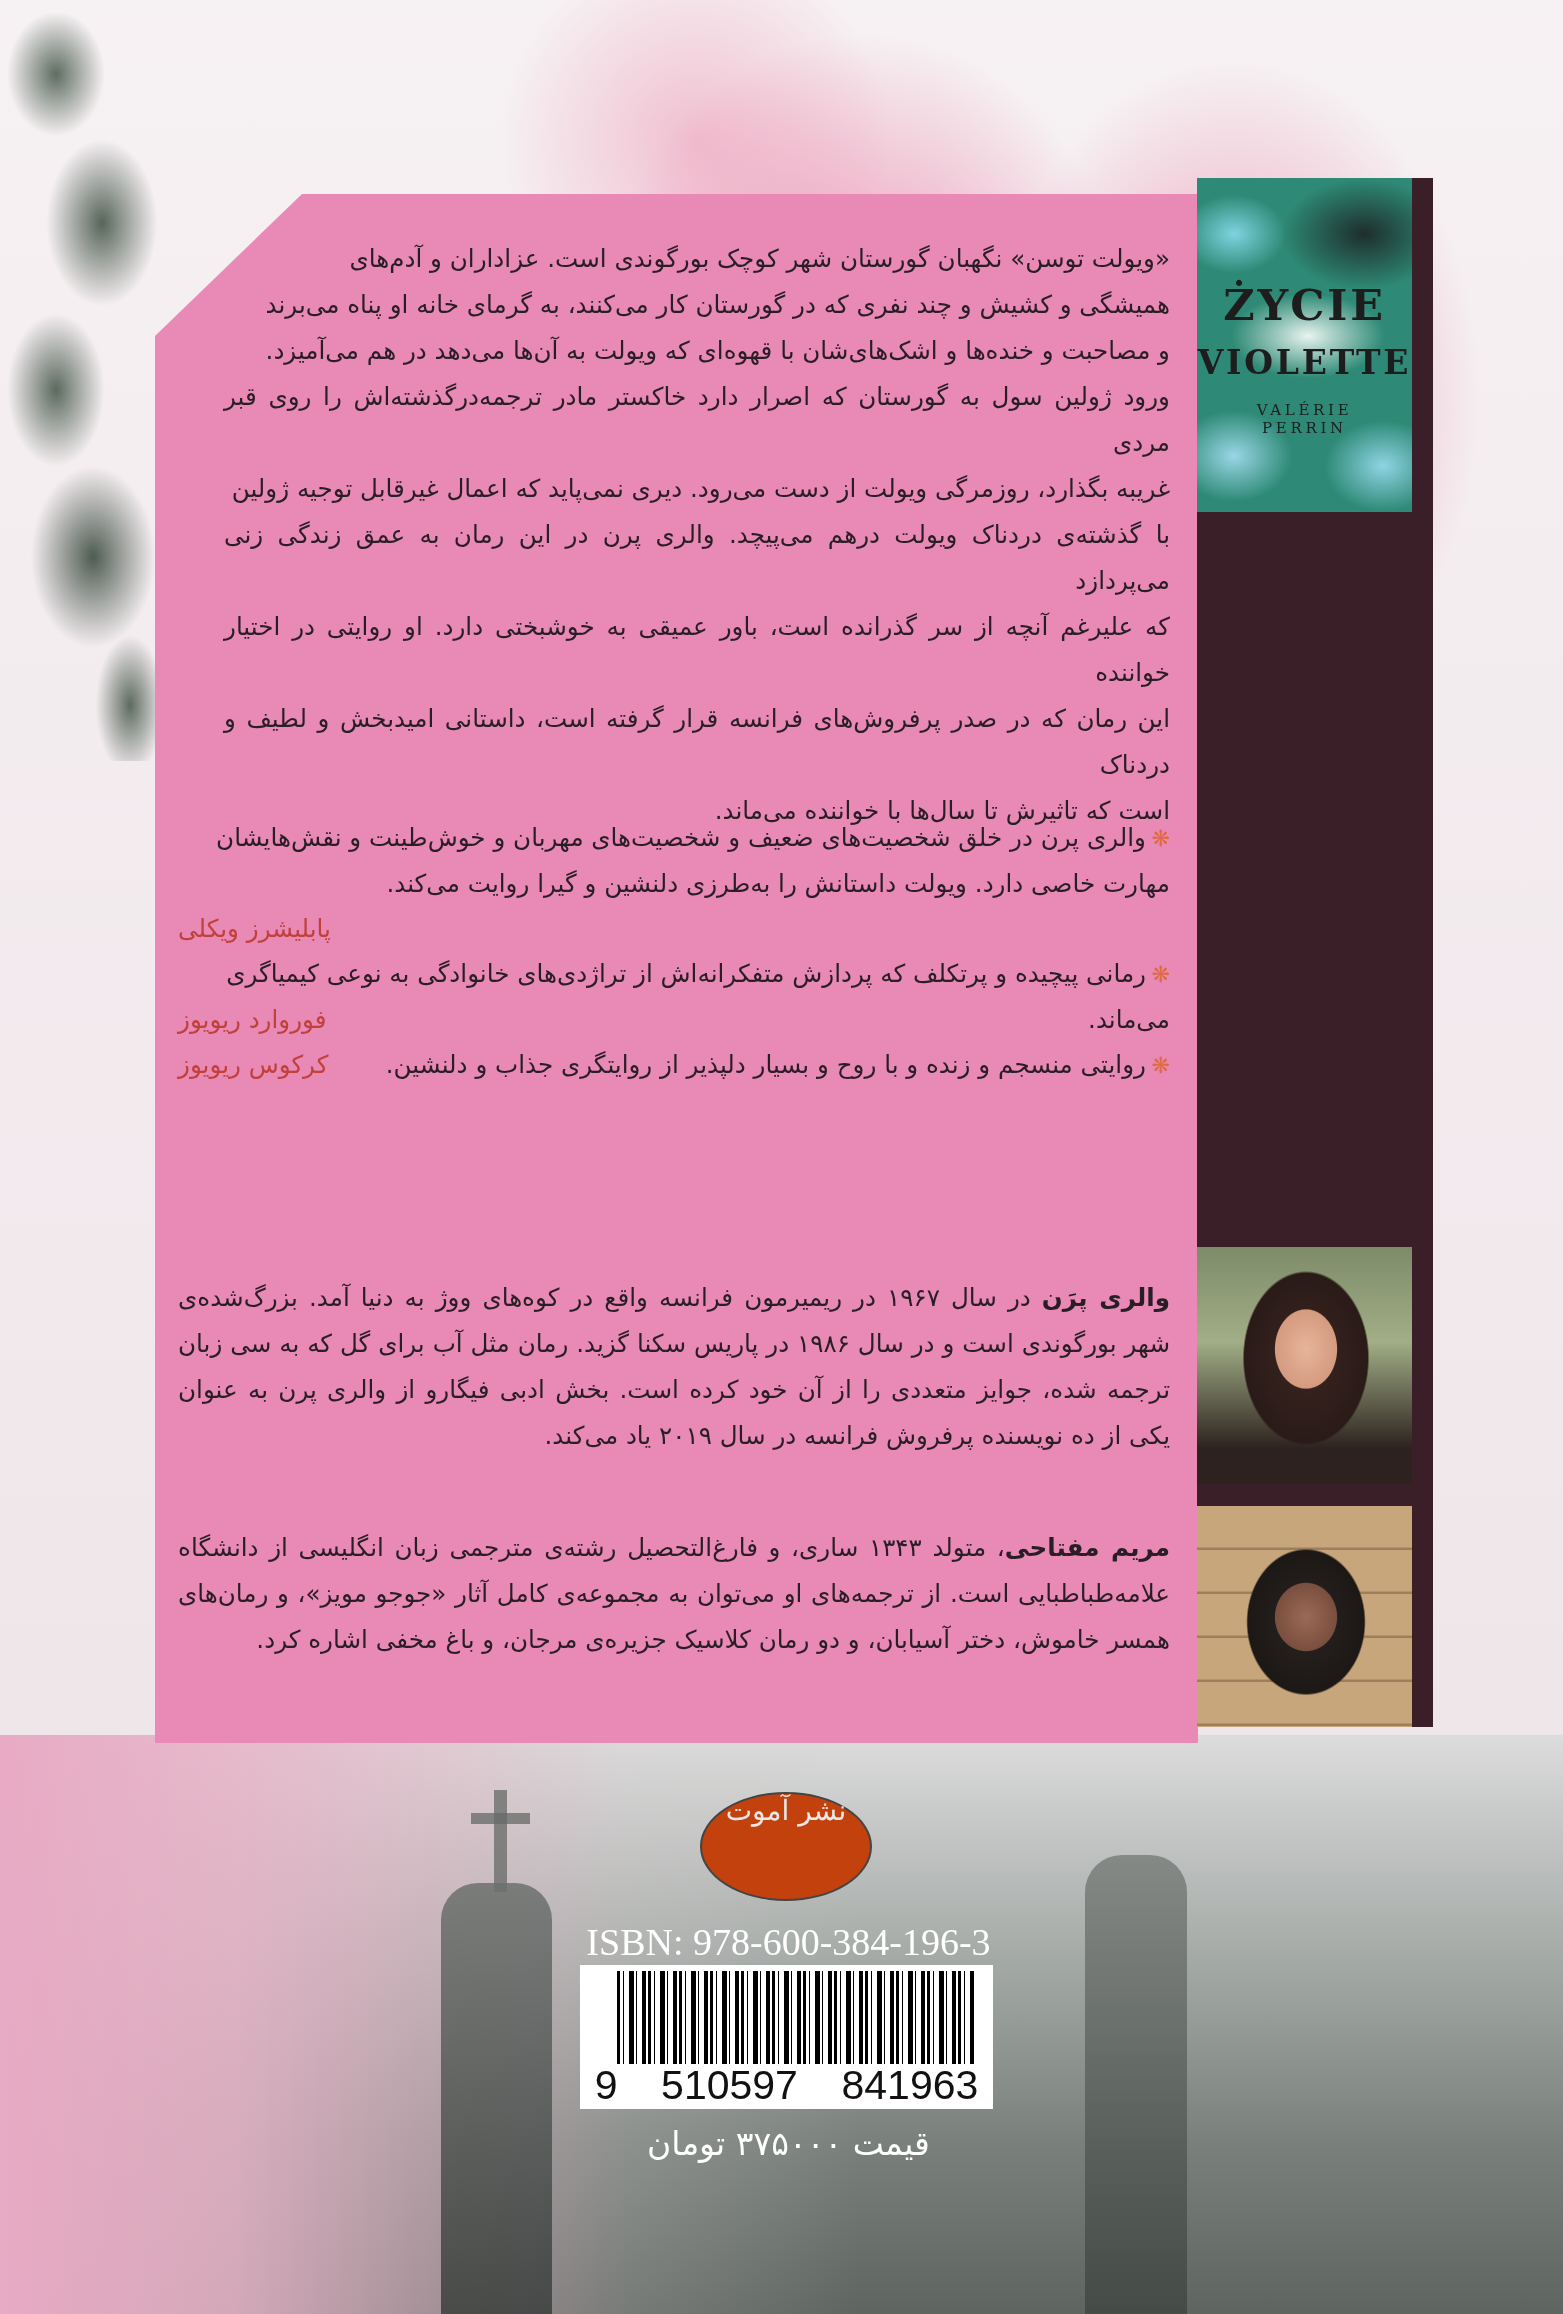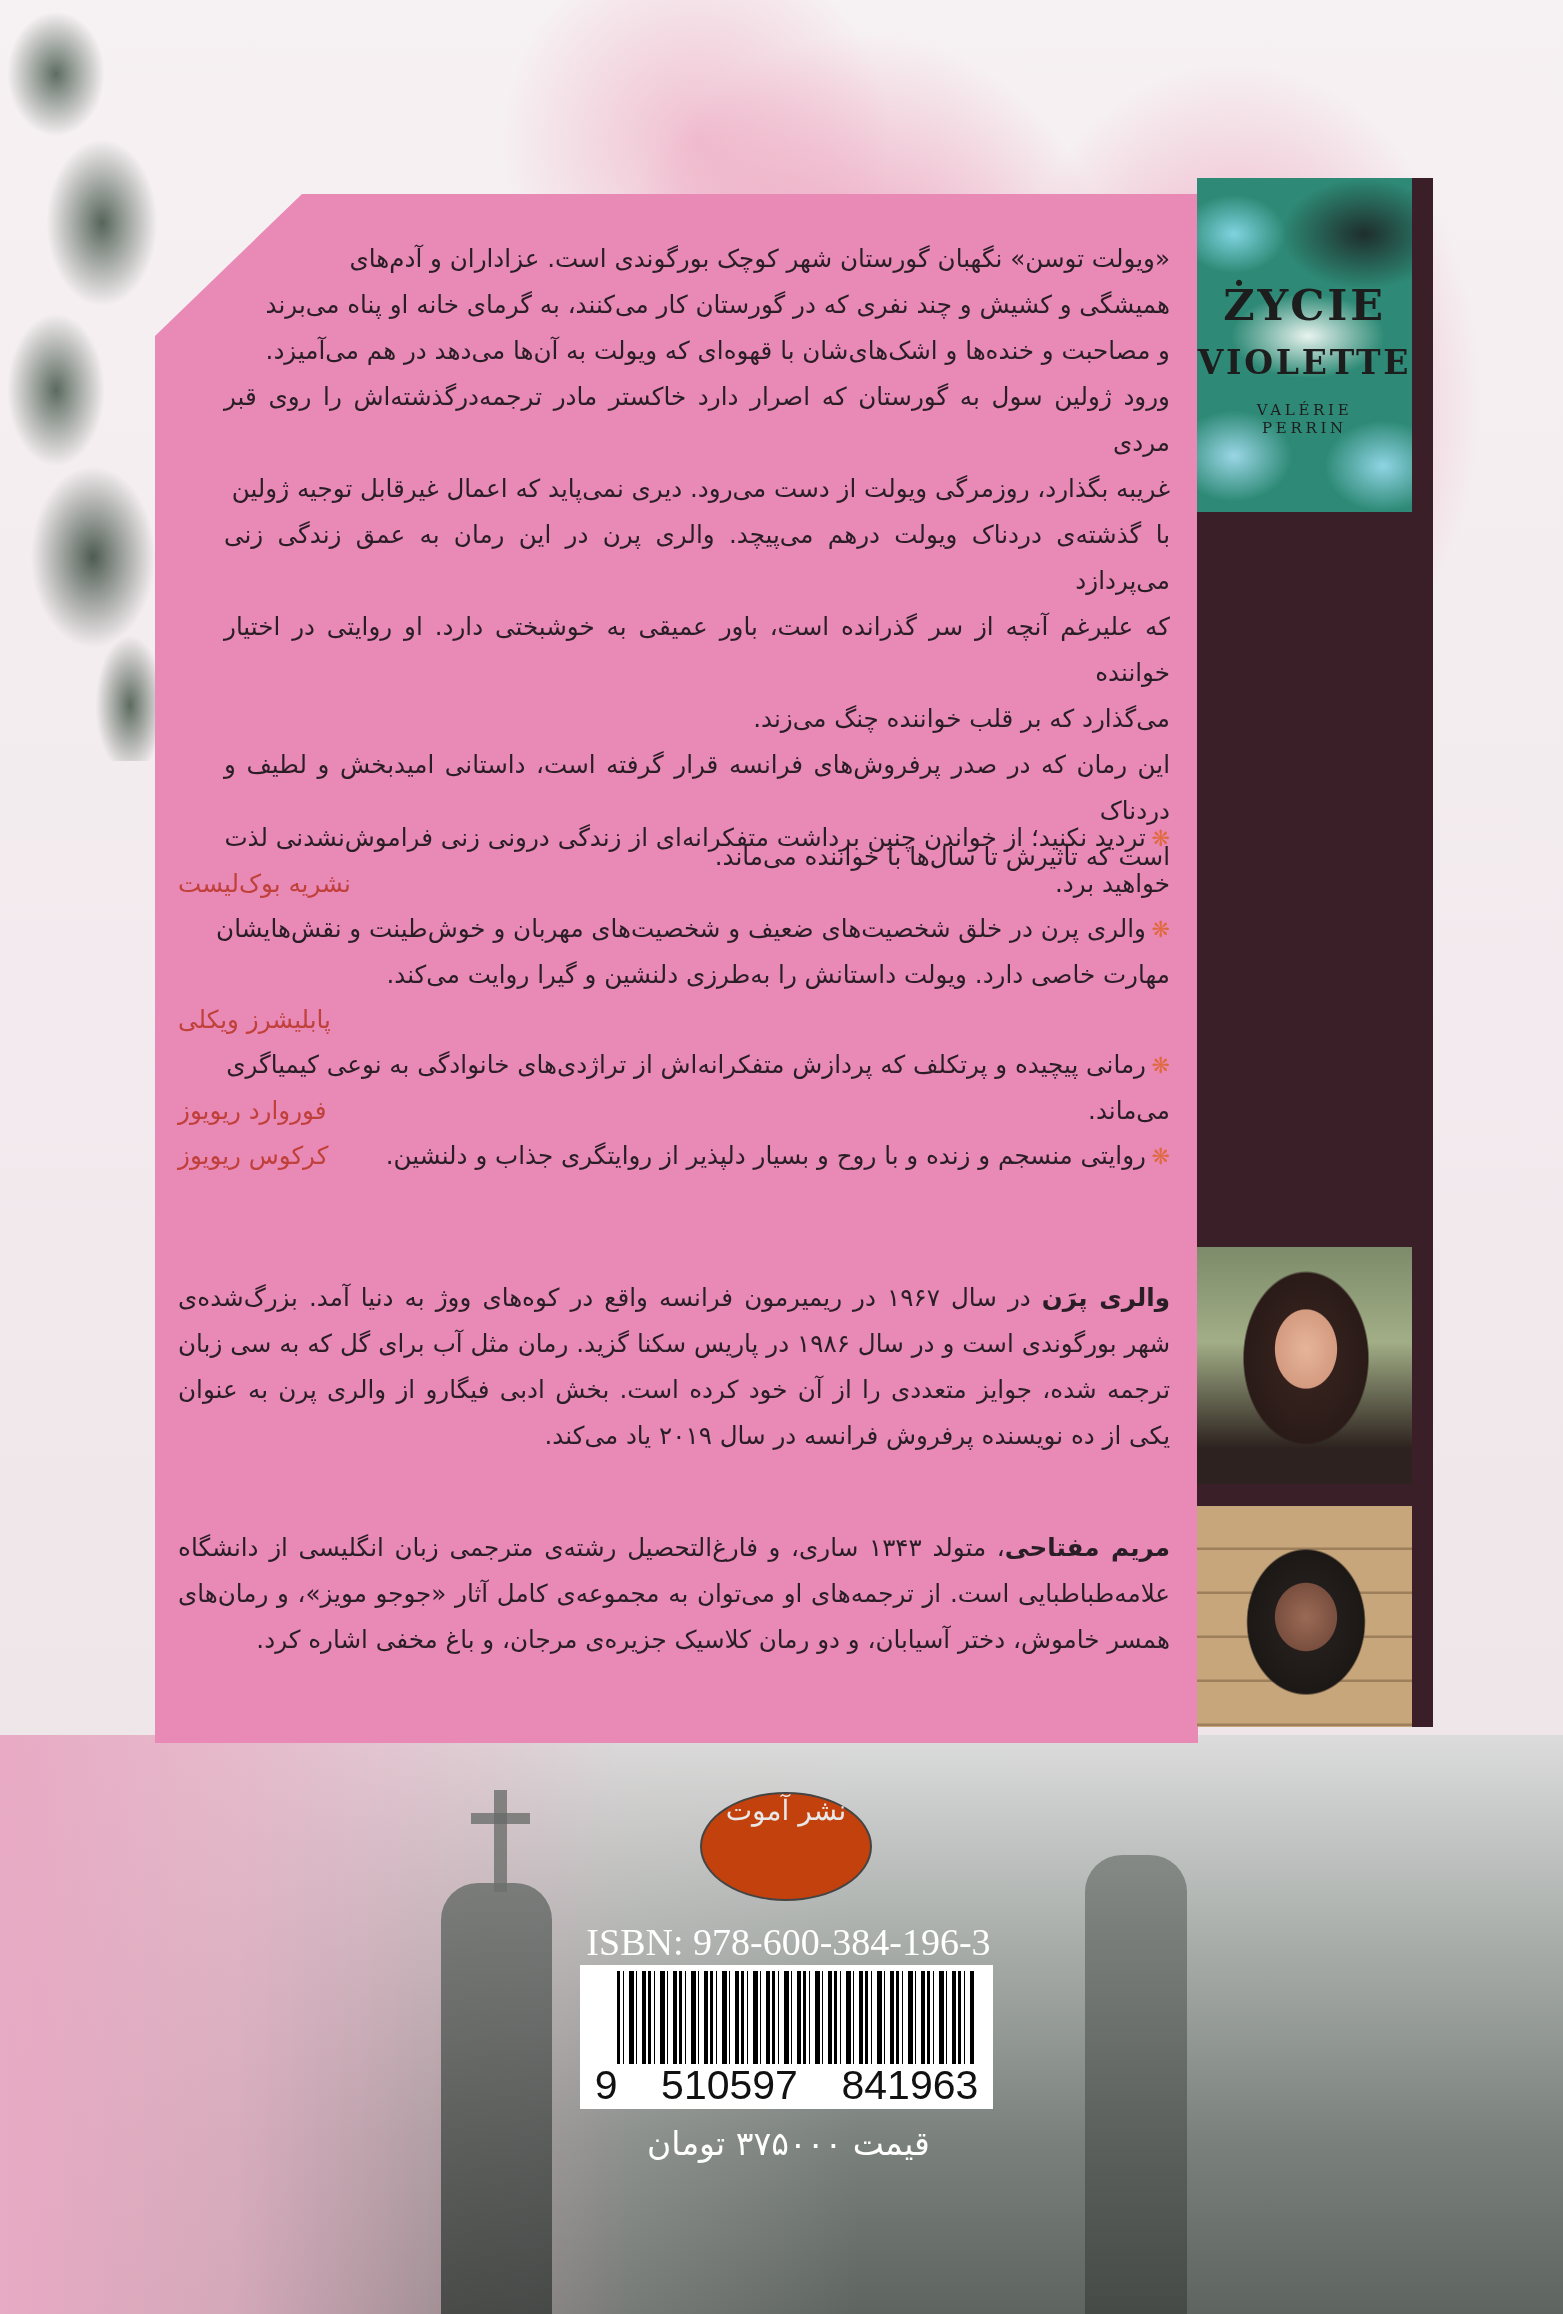--- a/index.html
+++ b/index.html
@@ -159,30 +159,25 @@
 
 <div class="panel">
   <div class="synopsis">
     <p>«ویولت توسن» نگهبان گورستان شهر کوچک بورگوندی است. عزاداران و آدم‌های</p>
     <p>همیشگی و کشیش و چند نفری که در گورستان کار می‌کنند، به گرمای خانه او پناه می‌برند</p>
     <p>و مصاحبت و خنده‌ها و اشک‌های‌شان با قهوه‌ای که ویولت به آن‌ها می‌دهد در هم می‌آمیزد.</p>
     <p>ورود ژولین سول به گورستان که اصرار دارد خاکستر مادر ترجمه‌درگذشته‌اش را روی قبر مردی</p>
     <p>غریبه بگذارد، روزمرگی ویولت از دست می‌رود. دیری نمی‌پاید که اعمال غیرقابل توجیه ژولین</p>
     <p>با گذشته‌ی دردناک ویولت درهم می‌پیچد. والری پرن در این رمان به عمق زندگی زنی می‌پردازد</p>
     <p>که علیرغم آنچه از سر گذرانده است، باور عمیقی به خوشبختی دارد. او روایتی در اختیار خواننده</p>
-    <p>می‌گذارد که بر قلب خواننده چنگ می‌زند.</p>
     <p>این رمان که در صدر پرفروش‌های فرانسه قرار گرفته است، داستانی امیدبخش و لطیف و دردناک</p>
     <p>است که تاثیرش تا سال‌ها با خواننده می‌ماند.</p>
   </div>
 
   <div class="reviews">
-    <div class="review">
-      <span class="star">❋</span><span>تردید نکنید؛ از خواندن چنین برداشت متفکرانه‌ای از زندگی درونی زنی فراموش‌نشدنی لذت خواهید برد.</span>
-      <span class="source">نشریه بوک‌لیست</span>
-    </div>
     <div class="review">
       <span class="star">❋</span><span>والری پرن در خلق شخصیت‌های ضعیف و شخصیت‌های مهربان و خوش‌طینت و نقش‌هایشان مهارت خاصی دارد. ویولت داستانش را به‌طرزی دلنشین و گیرا روایت می‌کند.</span>
       <span class="source" style="margin-top:0">پابلیشرز ویکلی</span>
     </div>
     <div class="review">
       <span class="star">❋</span><span>رمانی پیچیده و پرتکلف که پردازش متفکرانه‌اش از تراژدی‌های خانوادگی به نوعی کیمیاگری می‌ماند.</span>
       <span class="source">فوروارد ریویوز</span>
     </div>
     <div class="review">
       <span class="star">❋</span><span>روایتی منسجم و زنده و با روح و بسیار دلپذیر از روایتگری جذاب و دلنشین.</span>

